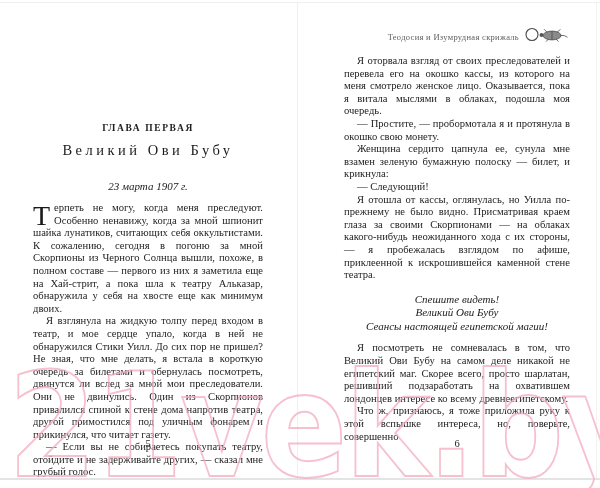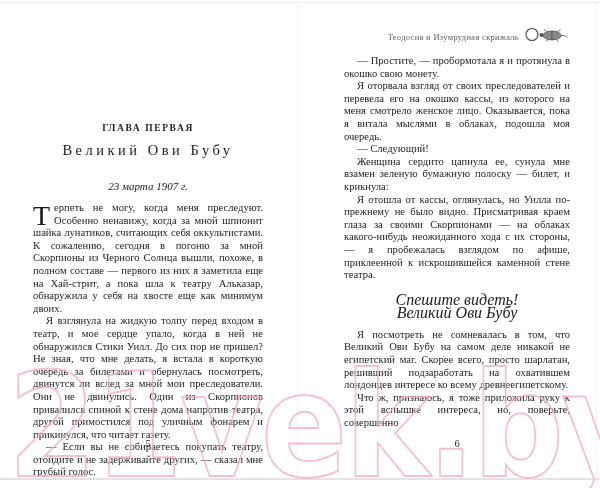--- a/index.html
+++ b/index.html
@@ -46,21 +46,21 @@
   }
 
   .running-header {
     margin-top: 26px; display: flex; justify-content: flex-end; align-items: flex-end;
     gap: 5px; font-size: 8.5px; color: #5d5d5d; letter-spacing: 0.3px;
   }
   .right-body { margin-top: 13px; }
 
   .poster {
     margin: 11px 0 9px; text-align: center;
-    font-style: italic; font-size: 16px; line-height: 13.6px; color: #202020;
+    font-style: italic; font-size: 11px; line-height: 13.6px; color: #202020;
   }
   .poster div { text-indent: 0; }
 
   .page-number {
     position: absolute; top: 438px; text-align: center;
     font-size: 10.5px; color: #232323;
   }
   .page-left  .page-number { left: 33px; right: 34px; }
   .page-right .page-number { left: 46px; right: 30px; }
 
@@ -103,29 +103,30 @@
     <span class="ornament">
       <svg width="46" height="16" viewBox="0 0 46 16">
         <circle cx="8" cy="8.5" r="6" fill="none" stroke="#4a4a4a" stroke-width="1.1"></circle>
         <circle cx="17.5" cy="9" r="2" fill="#555"></circle>
         <ellipse cx="28" cy="9.5" rx="9" ry="4.4" fill="#8a8a8a" stroke="#4a4a4a" stroke-width="0.8"></ellipse>
         <path d="M28 5.4 L28 13.6 M23 6.2 L20 3.2 M24.5 13 L22 15.6 M32 13 L34.5 15.6 M33 6.2 L36.5 3.4 M36.5 9.5 q4 -0.8 7 1.8" stroke="#4a4a4a" stroke-width="0.8" fill="none"></path>
       </svg>
     </span>
   </div>
   <div class="body-text right-body">
+      <p>Я оторвала взгляд от своих преследователей и перевела его на окошко кассы, из которого на меня смотрело женское лицо. Оказывается, пока я витала мыслями в облаках, подошла моя очередь.</p>
       <p>— Простите, — пробормотала я и протянула в окошко свою монету.</p>
-      <p>Я оторвала взгляд от своих преследователей и перевела его на окошко кассы, из которого на меня смотрело женское лицо. Оказывается, пока я витала мыслями в облаках, подошла моя очередь.</p>
+      <p>Женщина сердито цапнула ее, сунула мне взамен зеленую бумажную полоску — билет, и крикнула:</p>
       <p>— Следующий!</p>
-      <p>Женщина сердито цапнула ее, сунула мне взамен зеленую бумажную полоску — билет, и крикнула:</p>
       <p>Я отошла от кассы, оглянулась, но Уилла по-прежнему не было видно. Присматривая краем глаза за своими Скорпионами — на облаках какого-нибудь неожиданного хода с их стороны, — я пробежалась взглядом по афише, приклеенной к искрошившейся каменной стене театра.</p>
     </div>
   <div class="poster">
       <div>Спешите видеть!</div>
       <div>Великий Ови Бубу</div>
+      <div>Сеансы настоящей египетской магии!</div>
     </div>
   <div class="body-text">
       <p>Я посмотреть не сомневалась в том, что Великий Ови Бубу на самом деле никакой не египетский маг. Скорее всего, просто шарлатан, решивший подзаработать на охватившем лондонцев интересе ко всему древнеегипетскому.</p>
       <p>Что ж, признаюсь, я тоже приложила руку к этой вспышке интереса, но, поверьте, совершенно</p>
     </div>
   <div class="page-number">6</div>
 </div>
 
 <div class="watermark">21vek.by</div>
 

